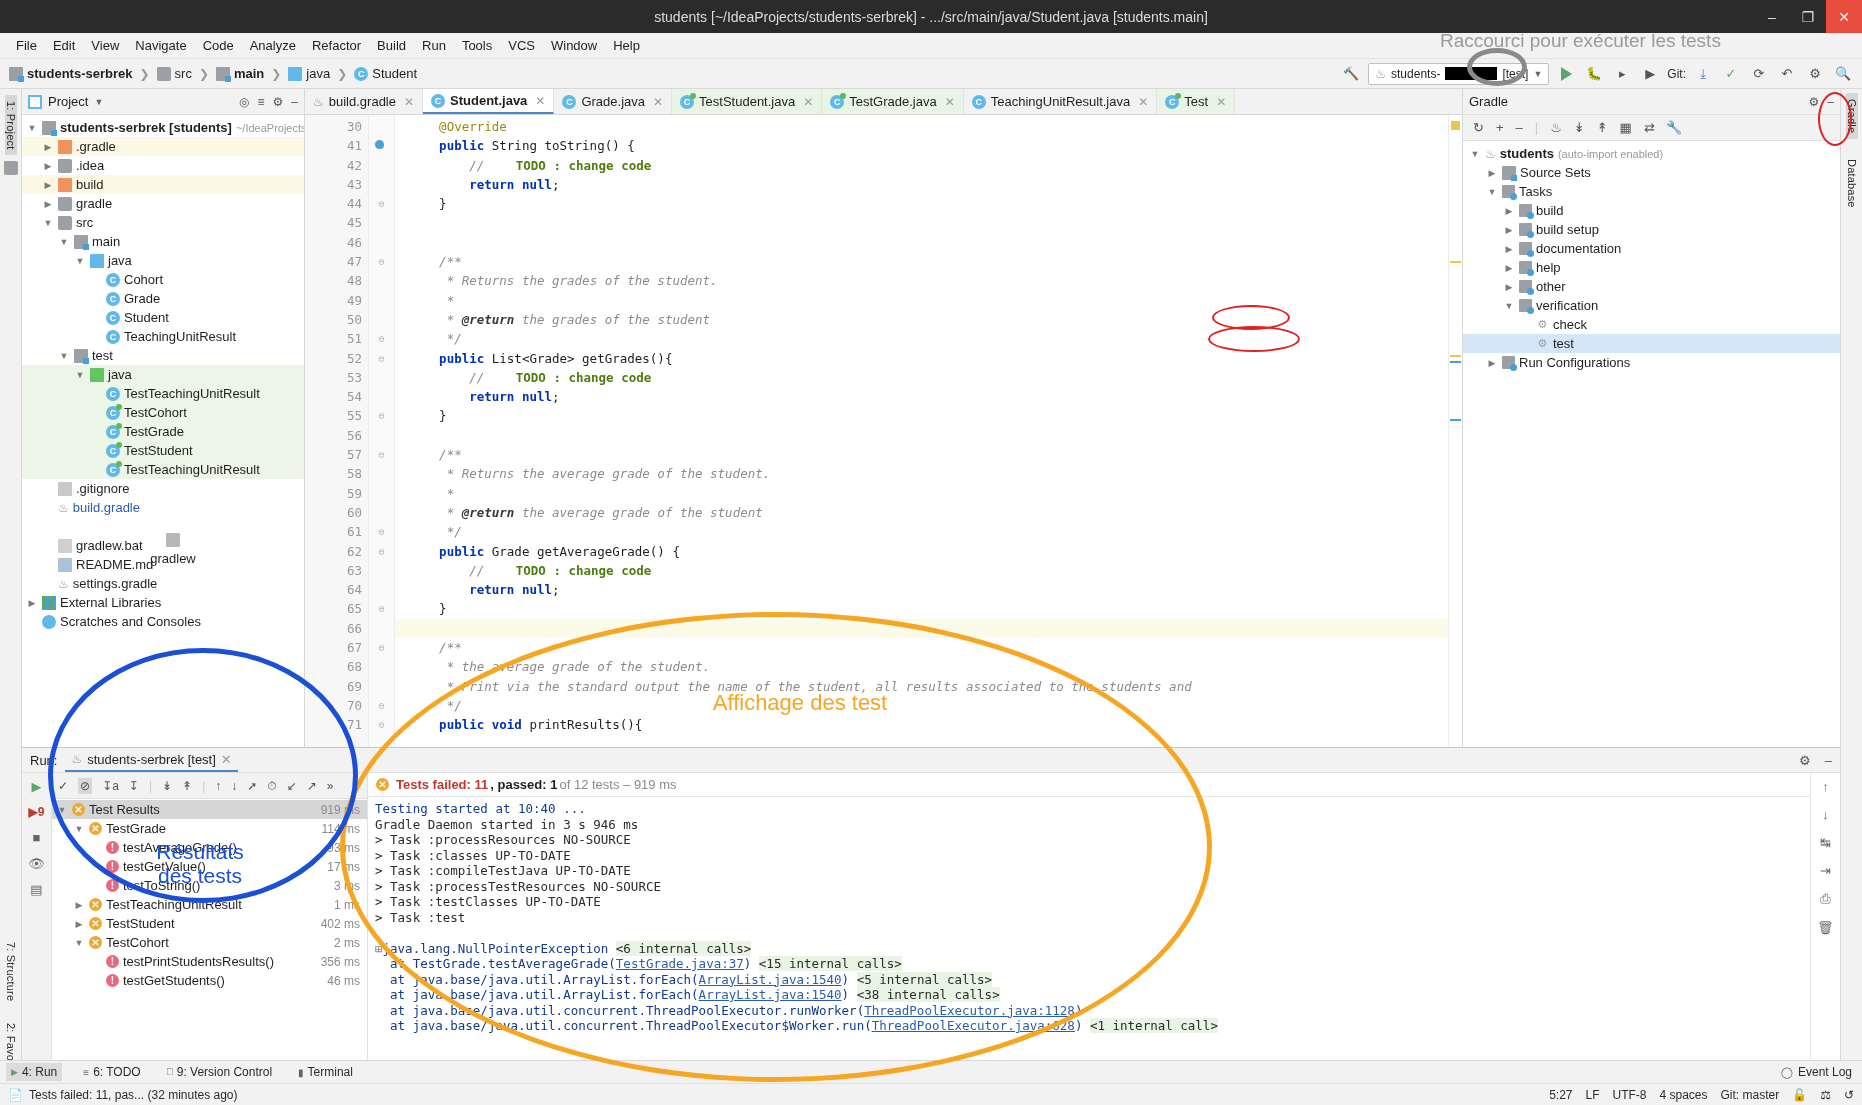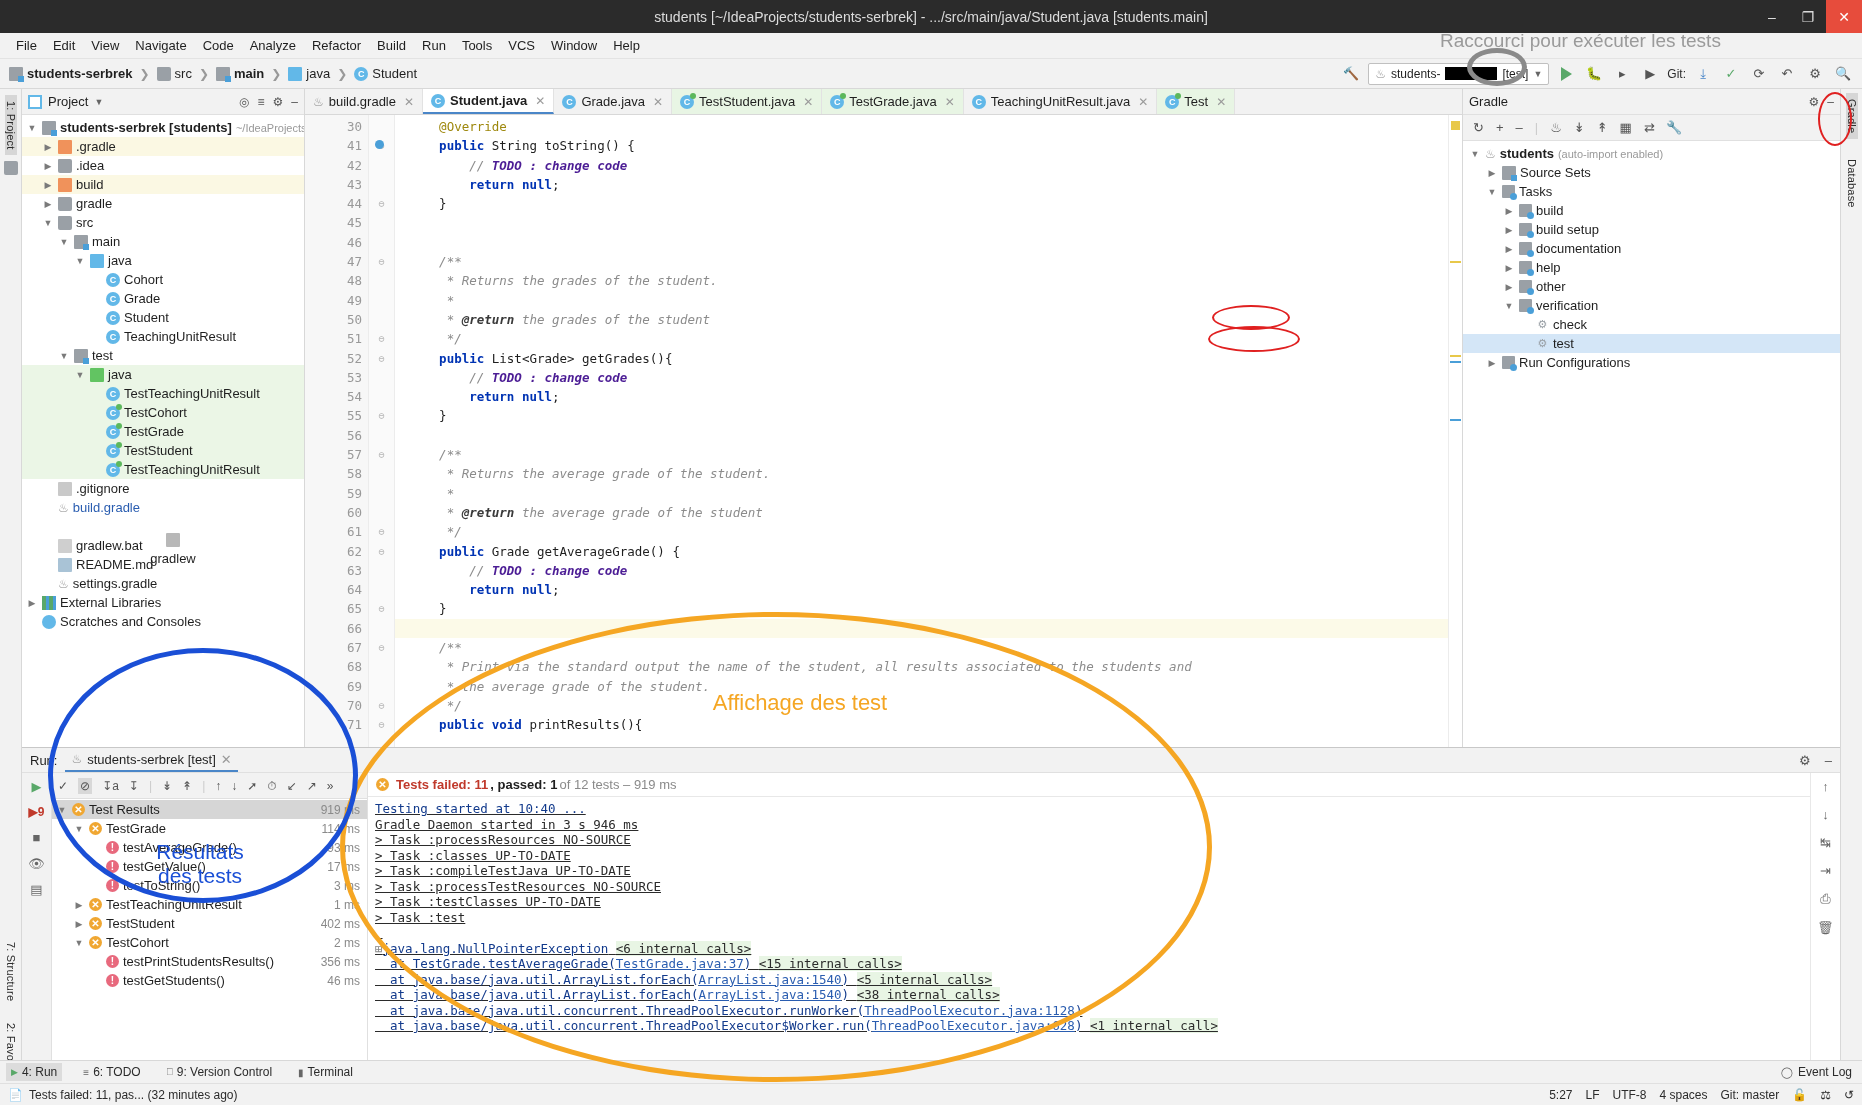--- a/index.html
+++ b/index.html
@@ -102,21 +102,21 @@
   .gutter .bp { position:absolute; right:-16px; top:4px; width:9px;height:9px;border-radius:50%;
                 background:#4a9fd8; }
   .fold { width:26px; background:#fafafa; border-right:1px solid #ececec; flex:0 0 26px; padding-top:2px; }
   .fold div { height:19.3px; line-height:19.3px; text-align:center; color:#b5b5b5; font-size:10px; }
   .code { flex:1; padding-top:2px; overflow:hidden; position:relative; }
   .code .ln { height:19.3px; line-height:19.3px; padding-left:14px; white-space:pre; }
   .code .ln.cur { background:#fcfae8; }
   .k { color:#0033b3; font-weight:bold; }
   .an { color:#9e880d; }
   .cm { color:#8c8c8c; font-style:italic; }
-  .todo { color:#4c1d95; font-style:italic; font-weight:bold; }
+  .todo { color:#4d7c0f; font-weight:bold;margin-left:24px; }
   .jd { color:#8c8c8c; font-style:italic; }
   .jdt { color:#3a3a3a; font-style:italic; font-weight:bold;text-align:center; }
   .bcrumb-ed { height:22px; background:#f2f2f2; border-top:1px solid #e0e0e0;
                display:flex; align-items:center; padding-left:80px; font-size:12.5px;
                font-family:"Liberation Sans",sans-serif; color:#333; }
   .markerbar { width:14px; background:#fff; border-left:1px solid #ececec; position:relative; flex:0 0 14px; }
   .mk { position:absolute; left:1px; width:11px; height:2px; }
 
   
   .gradlepanel { width:378px; background:#fff; border-left:1px solid #d8d8d8;
@@ -155,21 +155,21 @@
   .trow .dur { margin-left:auto; padding-right:7px; color:#8a8a8a; font-size:12px; }
   .badge { width:13px;height:13px;border-radius:50%; color:#fff; font-size:10px; font-weight:bold;
            line-height:13px; text-align:center; flex:0 0 13px; }
   .b-orange { background:#f0a732; }
   .b-red { background:#e8697d; }
   .console { flex:1; display:flex; min-width:0; }
   .console-col { flex:1; display:flex; flex-direction:column; min-width:0; }
   .console-hdr { height:24px; display:flex; align-items:center; gap:7px; padding:0 8px;
                  border-bottom:1px solid #e8e8e8; font-size:13px; }
   .console-out { flex:1; font-family:"DejaVu Sans Mono", monospace; font-size:12.5px;
-                 padding:4px 0 0 7px; line-height:15.5px; color:#2b2b2b; overflow:hidden;text-decoration:underline; }
+                 padding:4px 0 0 7px; line-height:15.5px; color:#2b2b2b; overflow:hidden; }
   .console-out .l { white-space:pre; }
   .navy { color:#123a8c; }
   .link { color:#2a5db0; text-decoration:underline; }
   .greenhl { background:#e8f5e4; }
   .console-rail { width:30px; border-left:1px solid #e8e8e8; display:flex; flex-direction:column;
                   align-items:center; gap:13px; padding-top:6px; color:#666; font-size:13px; }
 
   
   .toolbtns { position:absolute; left:0; right:0; bottom:22px; height:23px; background:#f2f2f2;
               border-top:1px solid #d8d8d8; display:flex; align-items:center; gap:16px;
@@ -564,22 +564,22 @@
             <div class="ln">     <span class="jd">* Returns the average grade of the student.</span></div>
             <div class="ln">     <span class="jd">*</span></div>
             <div class="ln">     <span class="jd">* </span><span class="jdt">@return</span><span class="jd"> the average grade of the student</span></div>
             <div class="ln">     <span class="jd">*/</span></div>
             <div class="ln">    <span class="k">public</span> Grade getAverageGrade() {</div>
             <div class="ln">        <span class="cm">// </span><span class="todo">TODO : change code</span></div>
             <div class="ln">        <span class="k">return null</span>;</div>
             <div class="ln">    }</div>
             <div class="ln cur">&nbsp;</div>
             <div class="ln">    <span class="jd">/**</span></div>
+            <div class="ln">     <span class="jd">* the average grade of the student.</span></div>
             <div class="ln">     <span class="jd">* Print via the standard output the name of the student, all results associated to the students and</span></div>
-            <div class="ln">     <span class="jd">* the average grade of the student.</span></div>
             <div class="ln">     <span class="jd">*/</span></div>
             <div class="ln">    <span class="k">public void</span> printResults(){</div>
           </div>
         <div class="markerbar">
           <div class="mk" style="top:6px;background:#e8c84a;height:9px;width:9px;left:2px"></div>
           <div class="mk" style="top:146px;background:#e8c84a"></div>
           <div class="mk" style="top:240px;background:#e8c84a"></div>
           <div class="mk" style="top:246px;background:#4a9fd8"></div>
           <div class="mk" style="top:304px;background:#4a9fd8"></div>
         </div>

